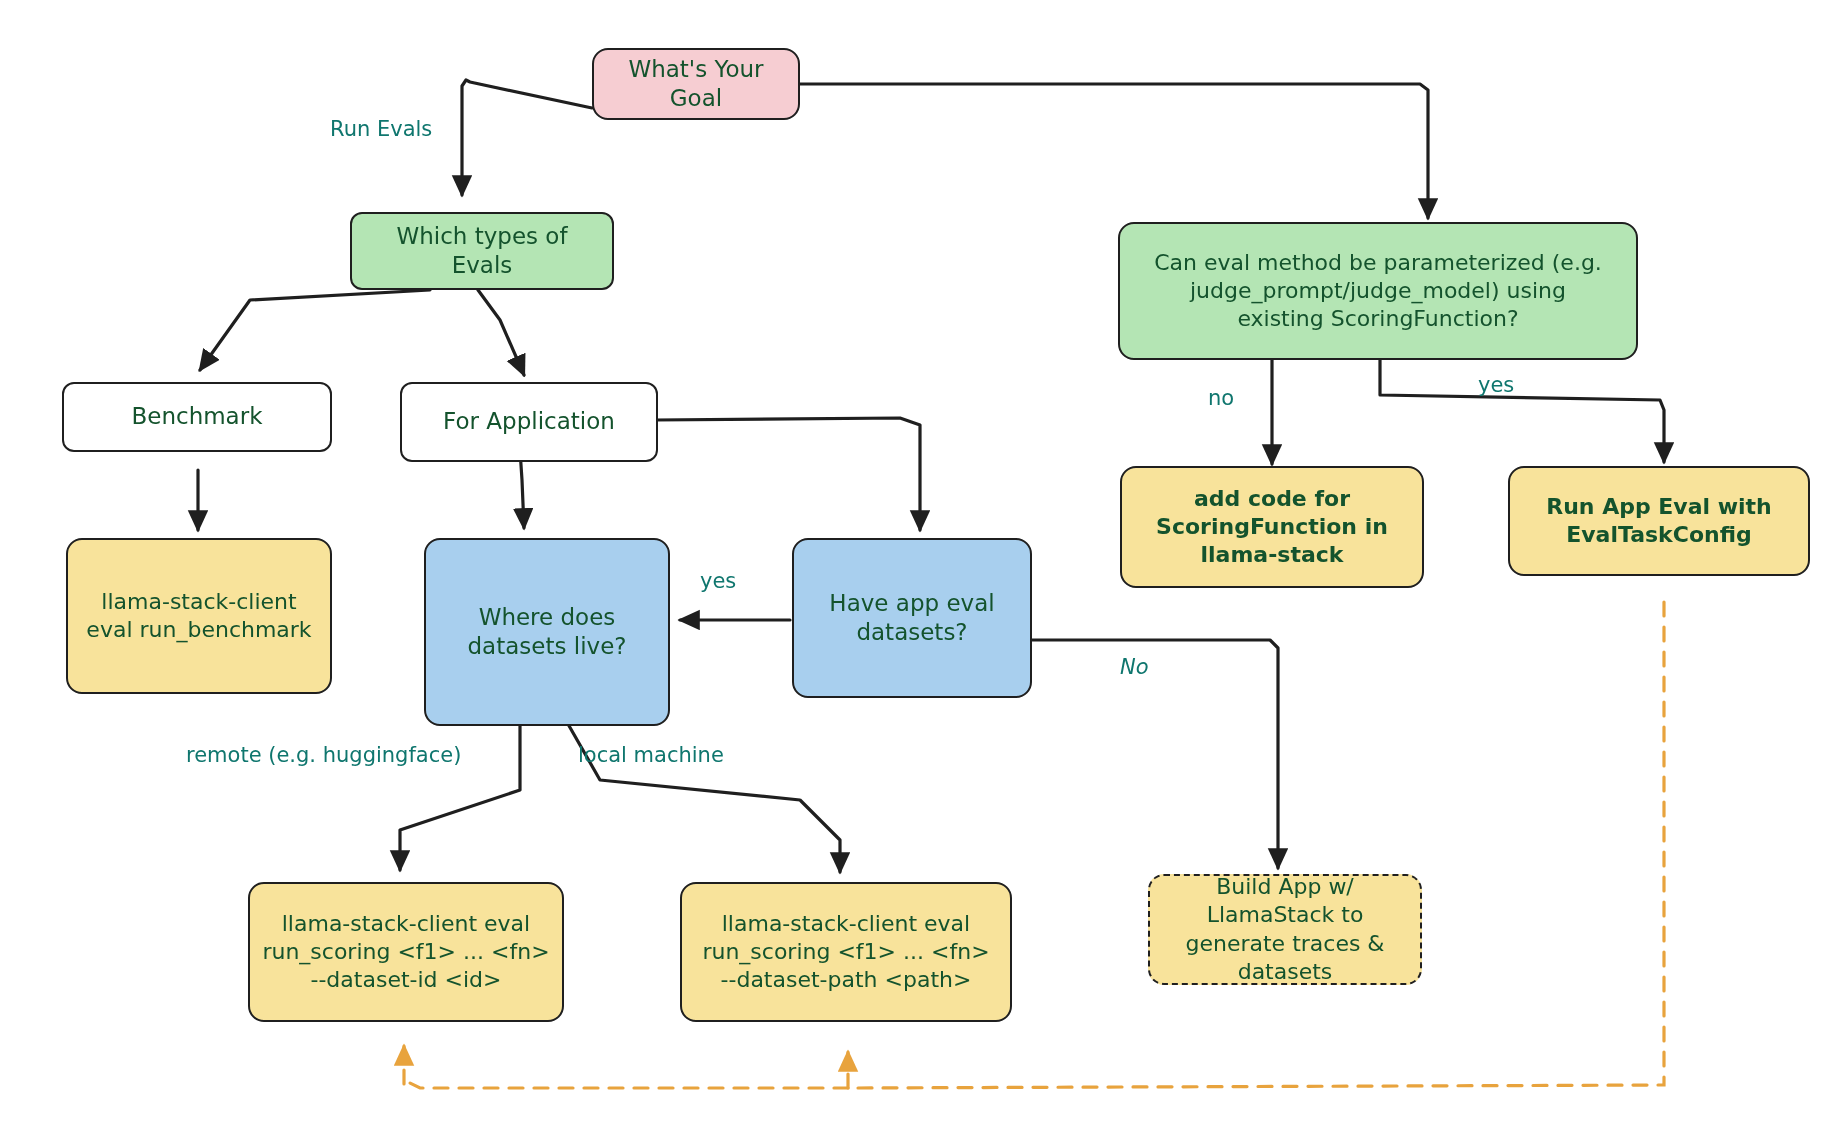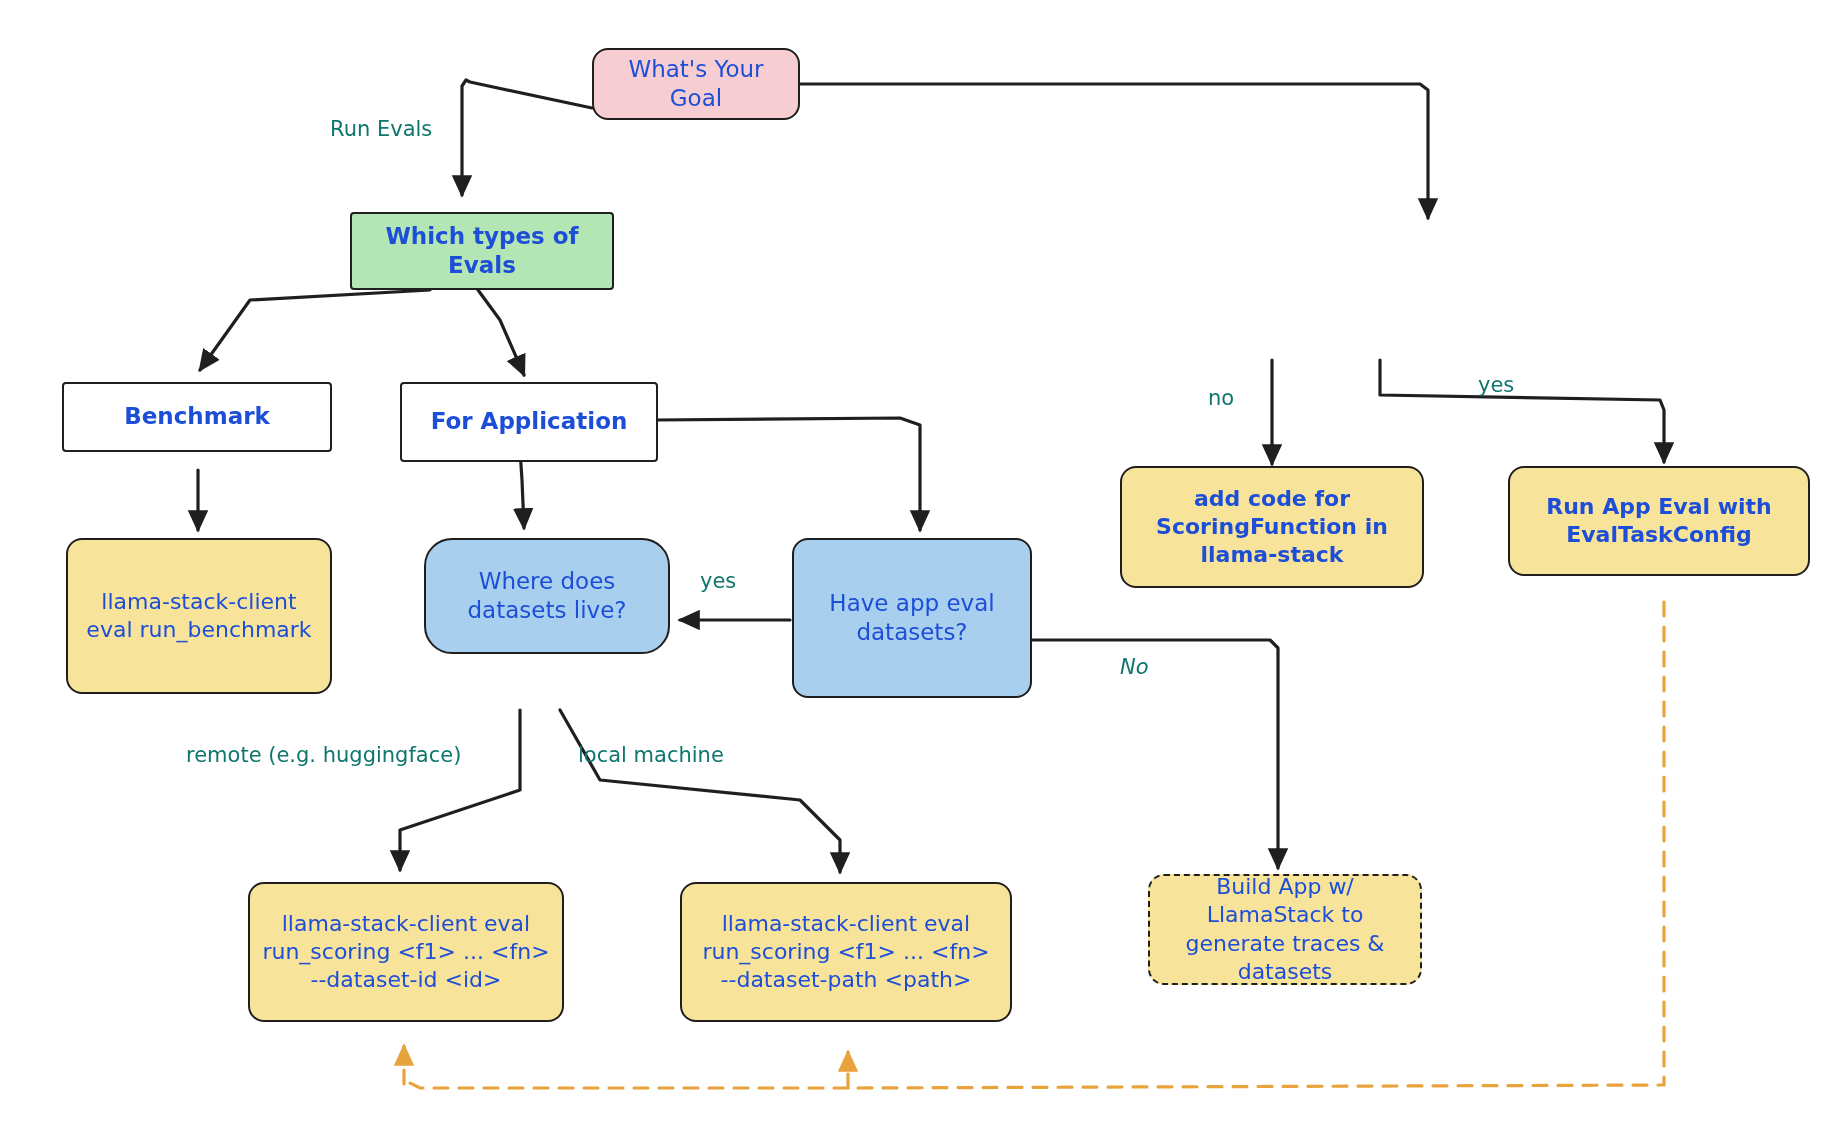--- a/index.html
+++ b/index.html
@@ -24,27 +24,27 @@
     pointer-events: none;
   }
   .node {
     position: absolute;
     box-sizing: border-box;
     display: flex;
     align-items: center;
     justify-content: center;
     text-align: center;
     border: 2.5px solid #1f1f1f;
-    color: #1d4ed8;
+    color: #14532d;
     line-height: 1.28;
     white-space: pre-line;
     padding: 4px 8px;
   }
   .r-lg { border-radius: 16px; }
-  .r-sm { border-radius: 4px; font-weight: bold; }
+  .r-sm { border-radius: 12px; }
   .pink   { background: #f6cdd2; }
   .green  { background: #b4e5b4; }
   .yellow { background: #f8e39b; }
   .blue   { background: #a8cfee; }
   .white  { background: #ffffff; }
   .dashed { border-style: dashed; background: #f8e39b; }
   .edge-label {
     position: absolute;
     color: #0f766e;
     font-size: 21px;
@@ -103,36 +103,39 @@
       <path d="M404,1084 L404,1046" marker-end="url(#arrow-orange)"></path>
     </g>
   </svg>
 
   <div class="node r-lg pink" style="left:592px; top:48px; width:208px; height:72px; font-size:23px;">What's Your
 Goal</div>
 
   <div class="node r-sm green" style="left:350px; top:212px; width:264px; height:78px; font-size:23px;">Which types of
 Evals</div>
 
+  <div class="node r-lg green" style="left:1118px; top:222px; width:520px; height:138px; font-size:22px;">Can eval method be parameterized (e.g.
+judge_prompt/judge_model) using
+existing ScoringFunction?</div>
 
   <div class="node r-sm white" style="left:62px; top:382px; width:270px; height:70px; font-size:23px;">Benchmark</div>
 
   <div class="node r-sm white" style="left:400px; top:382px; width:258px; height:80px; font-size:23px;">For Application</div>
 
   <div class="node r-lg yellow" style="left:1108px; top:466px; width:304px; height:122px; font-size:22px; font-weight:600;margin-left:12px;">add code for
 ScoringFunction in
 llama-stack</div>
 
   <div class="node r-lg yellow" style="left:1508px; top:466px; width:302px; height:110px; font-size:22px; font-weight:600;">Run App Eval with
 EvalTaskConfig</div>
 
   <div class="node r-lg yellow" style="left:66px; top:538px; width:266px; height:156px; font-size:22px;">llama-stack-client
 eval run_benchmark</div>
 
-  <div class="node r-lg blue" style="left:424px; top:538px; width:246px; height:116px; font-size:23px;border-radius:28px;">Where does
+  <div class="node r-lg blue" style="left:424px; top:538px; width:246px; height:188px; font-size:23px;">Where does
 datasets live?</div>
 
   <div class="node r-lg blue" style="left:792px; top:538px; width:240px; height:160px; font-size:23px;">Have app eval
 datasets?</div>
 
   <div class="node r-lg yellow" style="left:248px; top:882px; width:316px; height:140px; font-size:22px;">llama-stack-client eval
 run_scoring &lt;f1&gt; ... &lt;fn&gt;
 --dataset-id &lt;id&gt;</div>
 
   <div class="node r-lg yellow" style="left:680px; top:882px; width:332px; height:140px; font-size:22px;">llama-stack-client eval

